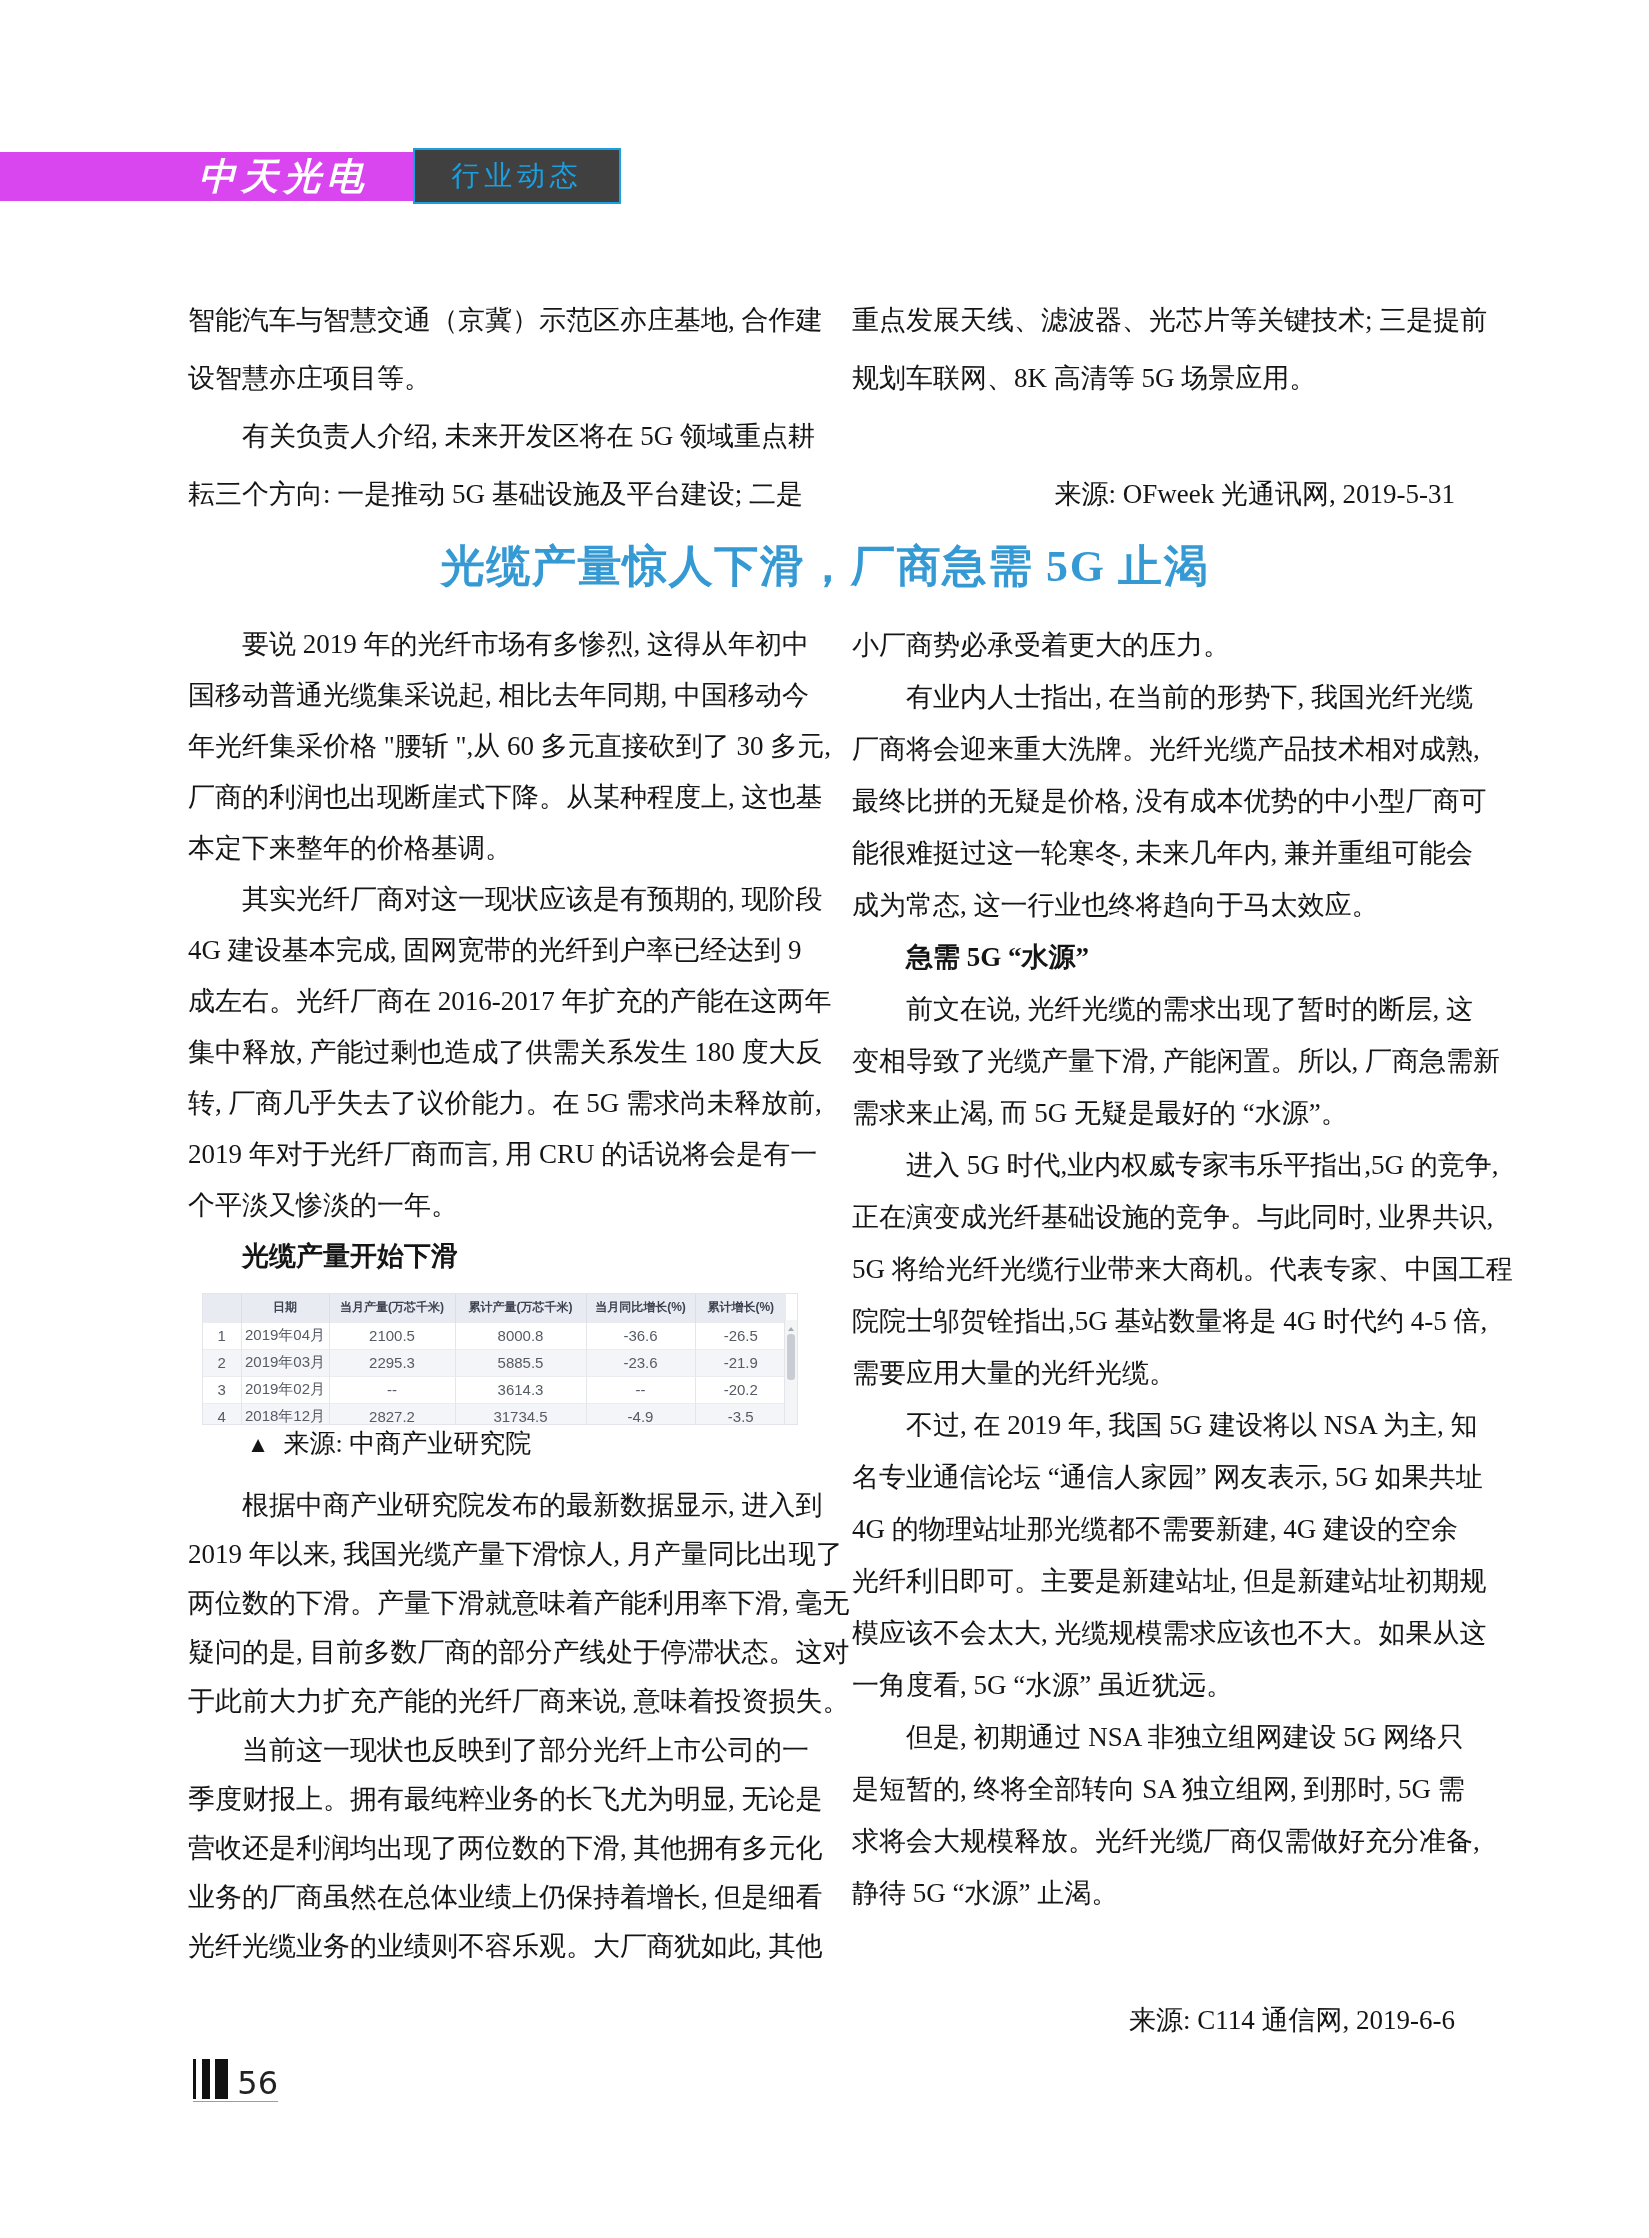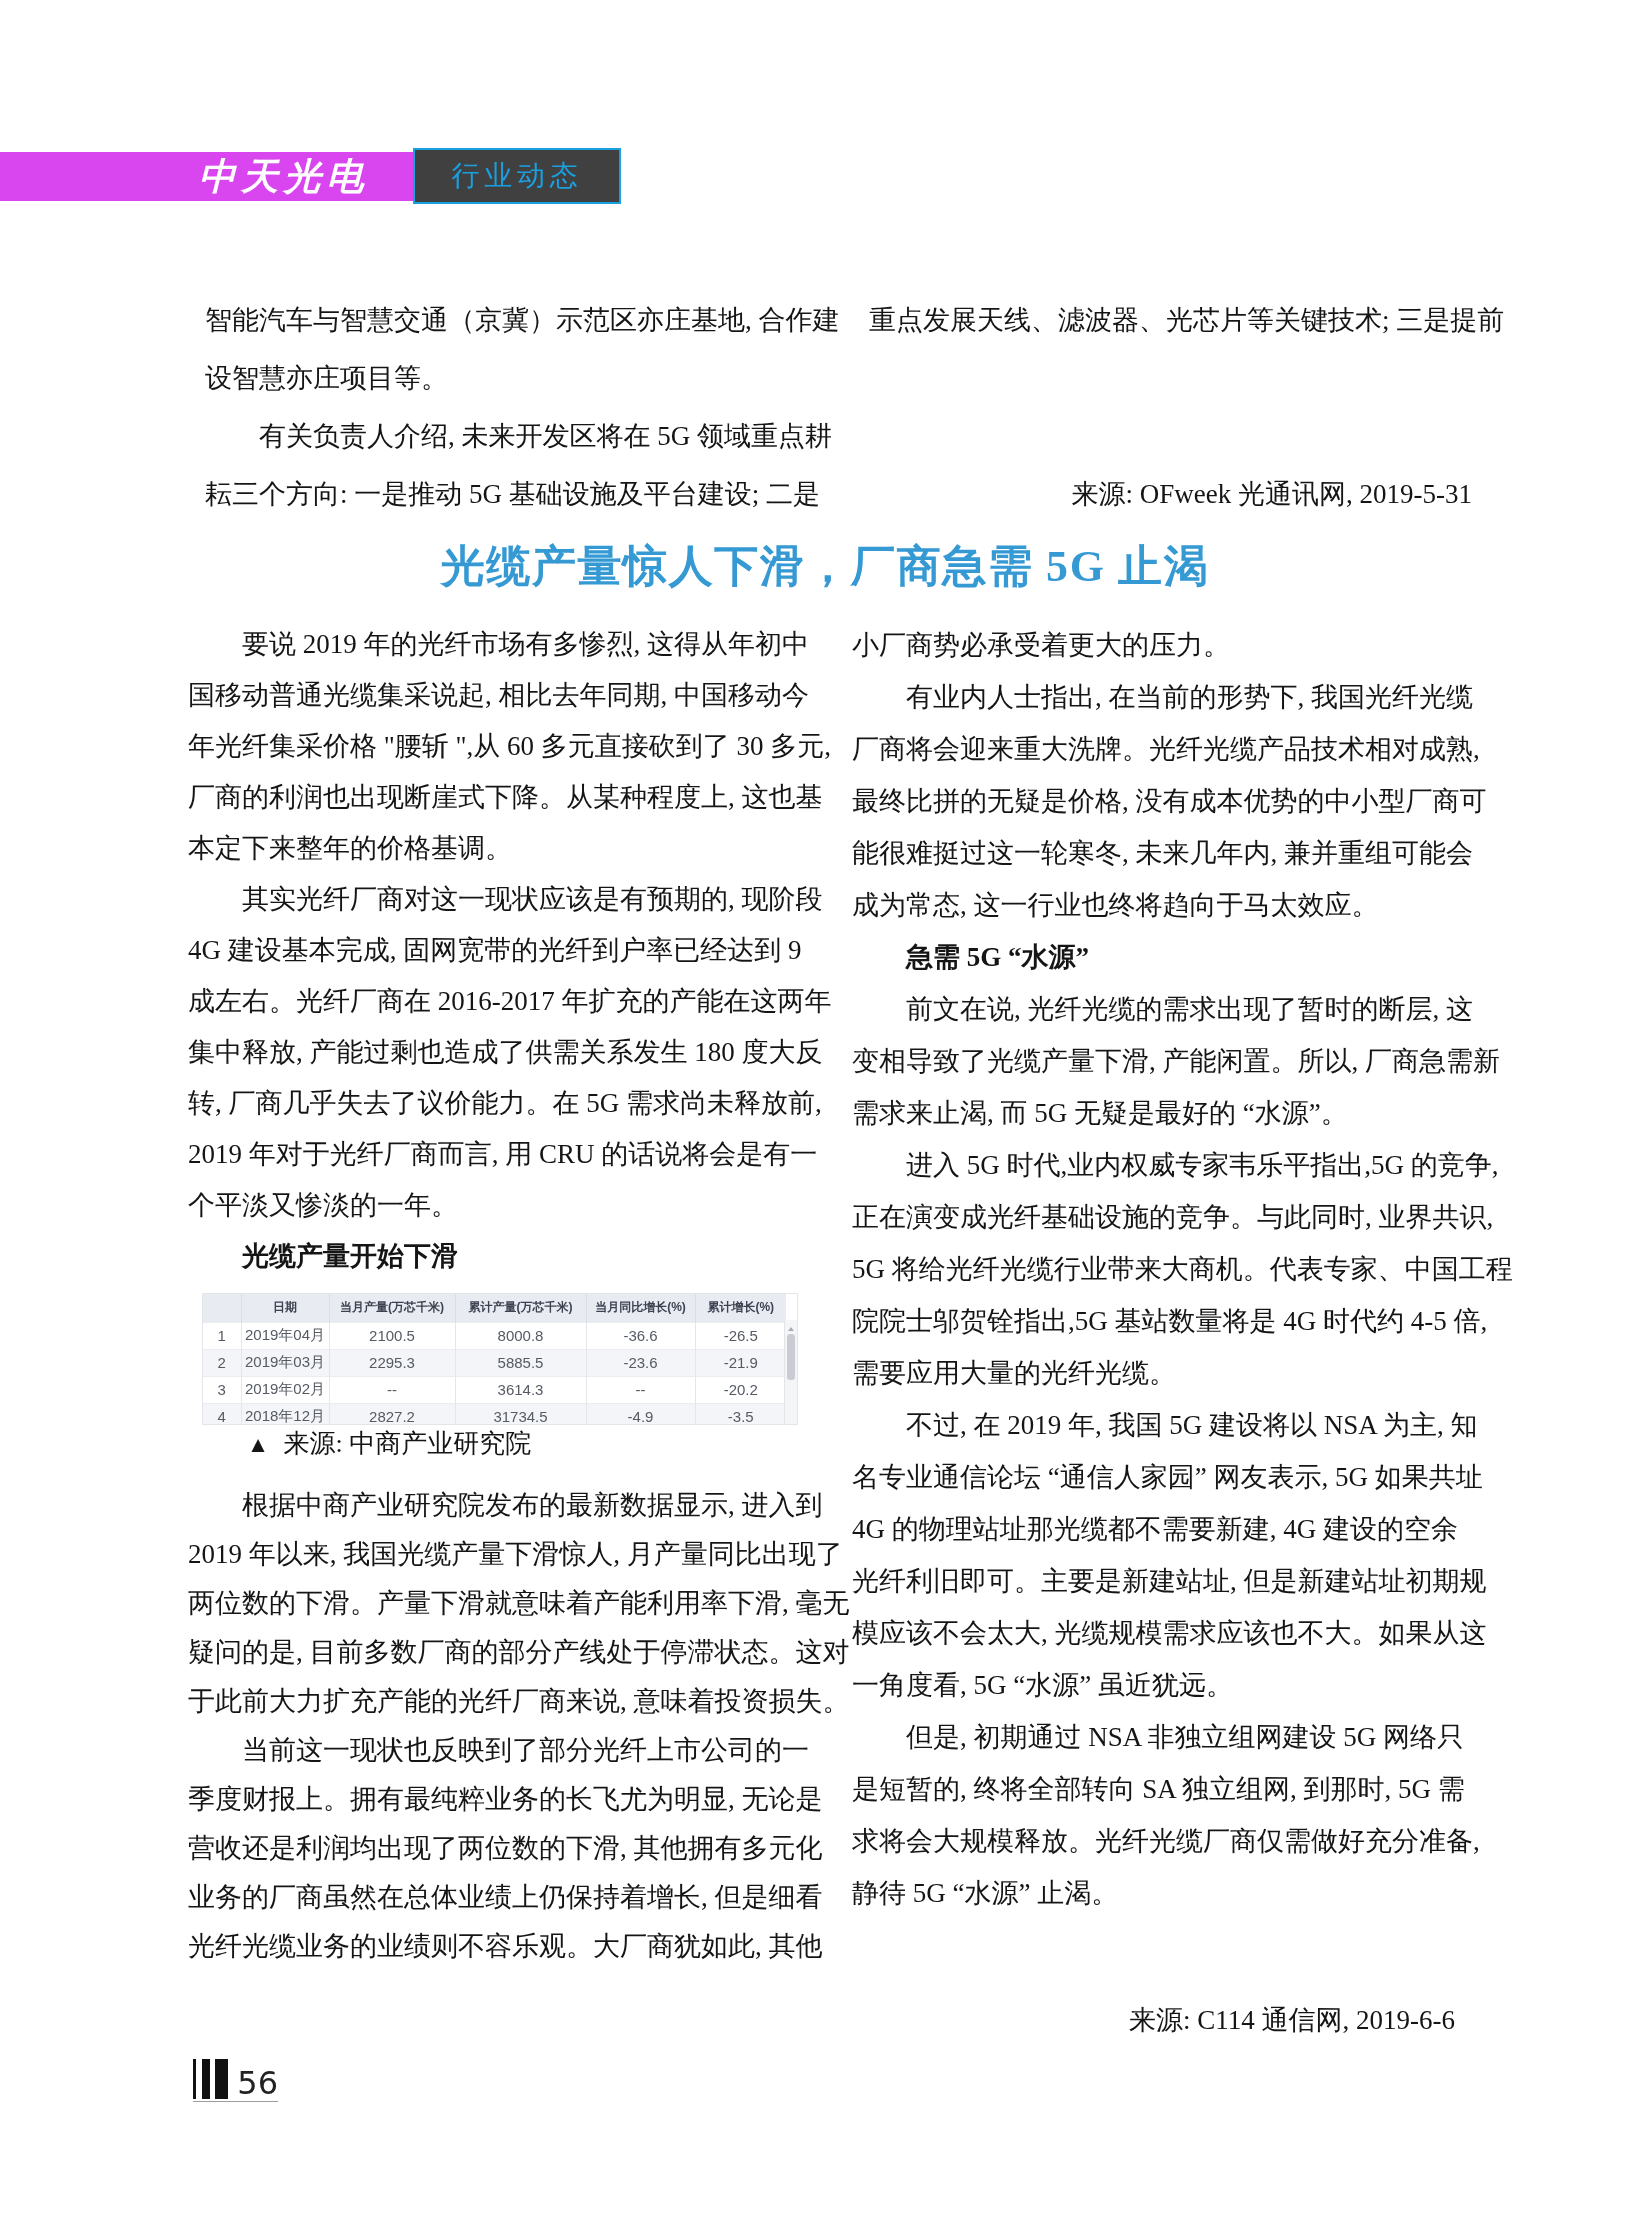--- a/index.html
+++ b/index.html
@@ -28,21 +28,21 @@
     font-family:"Liberation Sans","DejaVu Sans",sans-serif;
   }
   
   .tblock{position:absolute;width:603px;font-size:27px;}
   .ln{white-space:nowrap;width:100%;box-sizing:border-box;}
   .j {text-align:justify;text-align-last:justify;}
   .ji{text-align:justify;text-align-last:justify;padding-left:54px;}
   .l {text-align:left;}
   .hi{text-align:left;padding-left:54px;font-weight:bold;}
   .r {text-align:right;}
-  .lh73 .ln{line-height:58px;height:58px;margin-left:17px;}
+  .lh73 .ln{line-height:58px;height:58px;}
   .lh65 .ln{line-height:52px;height:52px;}
   .lh64 .ln{line-height:51px;height:51px;}
   .lh61 .ln{line-height:49px;height:49px;}
   
   .art-title{
     position:absolute;left:0;top:533px;width:1650px;height:67px;
     text-align:center;font-size:44px;font-weight:bold;color:#3599d3;
     letter-spacing:1.6px;line-height:67px;
   }
   
@@ -110,20 +110,21 @@
 
   <div class="tblock lh73" style="left:188px;top:291px;">
       <div class="ln j">智能汽车与智慧交通（京冀）示范区亦庄基地, 合作建</div>
       <div class="ln l">设智慧亦庄项目等。</div>
       <div class="ln ji">有关负责人介绍, 未来开发区将在 5G 领域重点耕</div>
       <div class="ln j">耘三个方向: 一是推动 5G 基础设施及平台建设; 二是</div>
     </div>
 
   <div class="tblock lh73" style="left:852px;top:291px;">
       <div class="ln j">重点发展天线、滤波器、光芯片等关键技术; 三是提前</div>
+      <div class="ln l">规划车联网、8K 高清等 5G 场景应用。</div>
     </div>
 
   <div class="tblock lh73" style="left:852px;top:465px;">
     <div class="ln r">来源: OFweek 光通讯网, 2019-5-31</div>
   </div>
 
   <div class="art-title">光缆产量惊人下滑，厂商急需 5G 止渴</div>
 
   <div class="tblock lh64" style="left:188px;top:619px;">
       <div class="ln ji">要说 2019 年的光纤市场有多惨烈, 这得从年初中</div>

